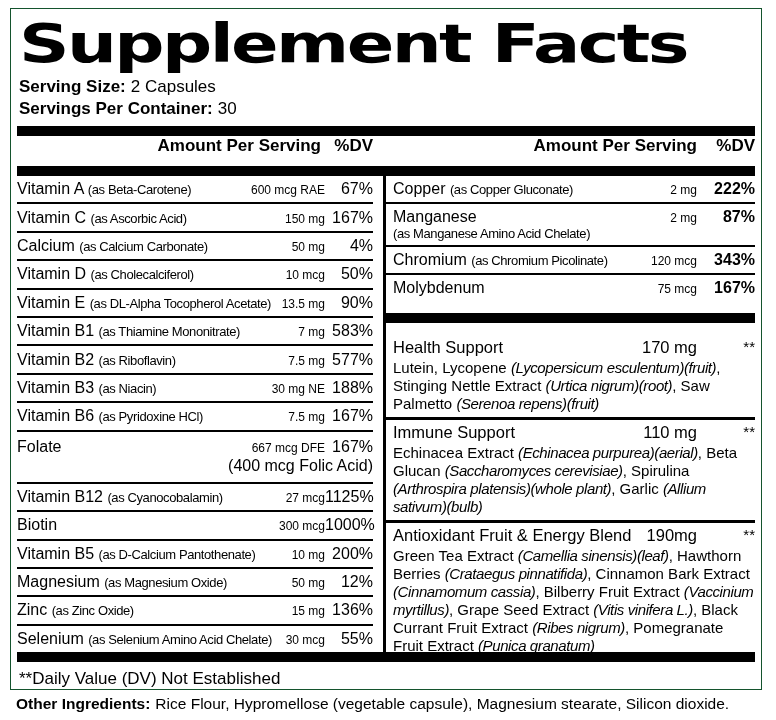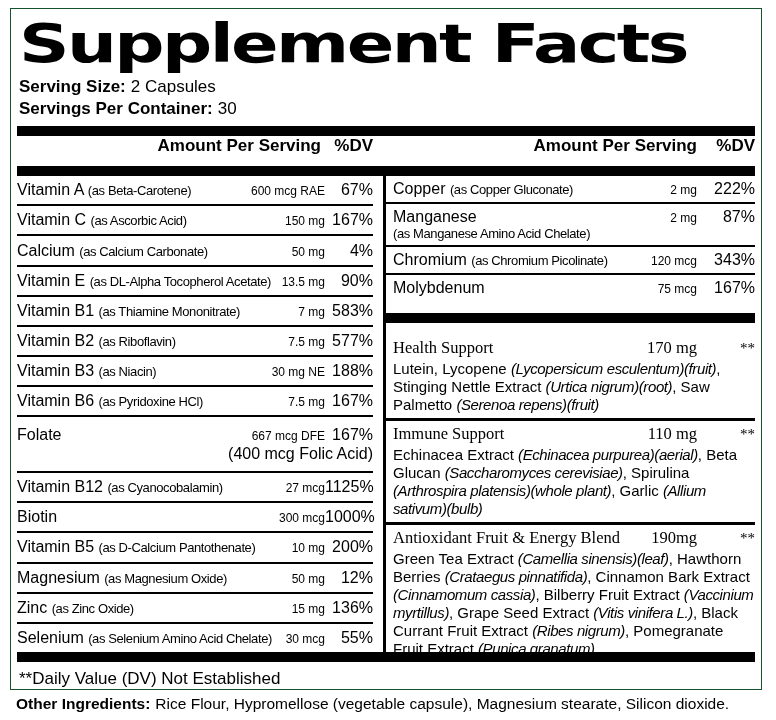--- a/index.html
+++ b/index.html
@@ -39,27 +39,27 @@
   .lcol .nrow{flex:1;}
   .lcol .nrow.tall{flex:1.9;}
   .lcol .nrow:last-child{border-bottom:none;}
   .rcol .nrow{flex:none;padding:4px 0 4px 7px;}
   .rcol .nrow.noborder{border-bottom:none;}
   .line1{display:flex;align-items:baseline;}
   .nname{flex:1;white-space:nowrap;font-size:16px;}
   .nas{font-size:13px;letter-spacing:-0.4px;}
   .namt{white-space:nowrap;font-size:12px;text-align:right;}
   .ndv{width:48px;text-align:right;white-space:nowrap;font-size:16px;}
-  .rcol .ndv{width:58px;}
+  .rcol .ndv{width:58px;font-weight:bold;}
   .namt2{text-align:right;font-size:16px;margin-top:1px;}
   .nas2{font-size:13px;letter-spacing:-0.4px;margin-top:0px;}
   .blends{flex:1;display:flex;flex-direction:column;}
   .blend{border-bottom:3px solid #000;padding:3px 0 4px 7px;flex:1 0 auto;display:flex;flex-direction:column;justify-content:center;}
   .blend:last-child{border-bottom:none;}
-  .bhead{display:flex;align-items:center;font-size:16.5px;font-family:Liberation Serif, serif;}
+  .bhead{display:flex;align-items:flex-start;font-size:16.5px;}
   .bname{white-space:nowrap;}
   .bamt{flex:1;text-align:right;white-space:nowrap;padding-right:10px;}
   .bdv{width:48px;text-align:right;white-space:nowrap;font-size:15px;}
   .bdesc{font-size:15px;line-height:18px;margin-top:2px;}
   .sci{font-style:italic;letter-spacing:-0.4px;}
   .footnote{font-size:17px;padding:7px 0 0 2px;flex:none;}
   .other-ing{position:absolute;left:16px;top:695px;width:752px;font-size:15.5px;white-space:nowrap;}
 </style>
 </head>
 <body>
@@ -111,20 +111,27 @@
         </div>
         <div class="nrow">
           <div class="line1">
             <span class="nname">Calcium <span class="nas">(as Calcium Carbonate)</span></span>
             <span class="namt">50 mg</span>
             <span class="ndv">4%</span>
           </div>
         </div>
         <div class="nrow">
           <div class="line1">
+            <span class="nname">Vitamin D <span class="nas">(as Cholecalciferol)</span></span>
+            <span class="namt">10 mcg</span>
+            <span class="ndv">50%</span>
+          </div>
+        </div>
+        <div class="nrow">
+          <div class="line1">
             <span class="nname">Vitamin E <span class="nas">(as DL-Alpha Tocopherol Acetate)</span></span>
             <span class="namt">13.5 mg</span>
             <span class="ndv">90%</span>
           </div>
         </div>
         <div class="nrow">
           <div class="line1">
             <span class="nname">Vitamin B1 <span class="nas">(as Thiamine Mononitrate)</span></span>
             <span class="namt">7 mg</span>
             <span class="ndv">583%</span>

